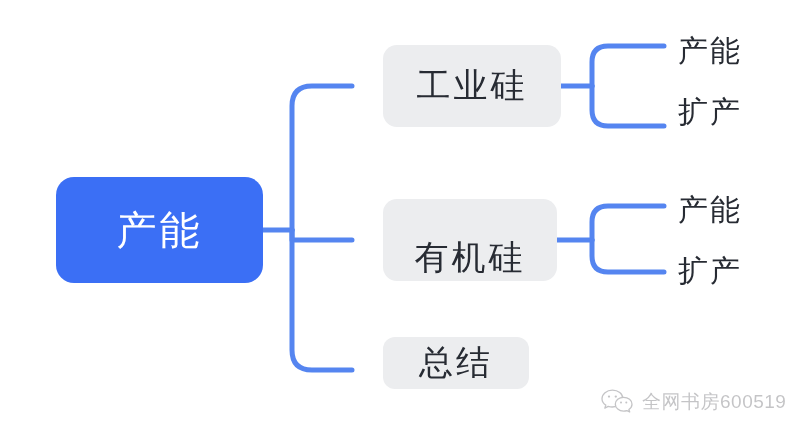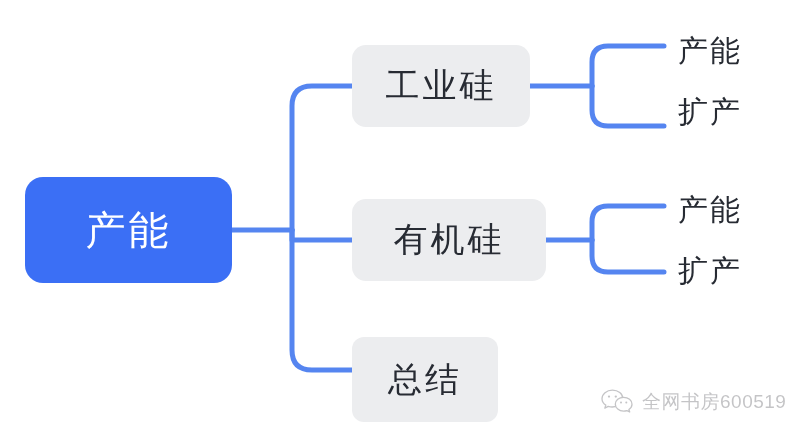--- a/index.html
+++ b/index.html
@@ -30,20 +30,21 @@
   
   .node {
     position: absolute;
     display: flex;
     align-items: center;
     justify-content: center;
     box-sizing: border-box;
     border-radius: 14px;
     letter-spacing: 3px;
     white-space: nowrap;
+    margin-left: 31px;
   }
   .node-root {
     background: #3b6ff5;
     color: #ffffff;
     left: 25px;
     top: 177px;
     width: 207px;
     height: 106px;
     border-radius: 18px;
     font-size: 40px;
@@ -55,28 +56,29 @@
   }
   #node-industrial-silicon {
     left: 352px;
     top: 45px;
     width: 178px;
     height: 82px;
   }
   #node-organic-silicon {
     left: 352px;
     top: 199px;
-    width: 194px;
+    width: 174px;
     height: 82px;
+    align-items: flex-end;
   }
   #node-summary {
     left: 352px;
     top: 337px;
     width: 146px;
-    height: 85px;
+    height: 52px;
     border-radius: 12px;
   }
 
   
   .leaf {
     position: absolute;
     color: #272b33;
     font-size: 30px;
     letter-spacing: 2px;
     white-space: nowrap;

